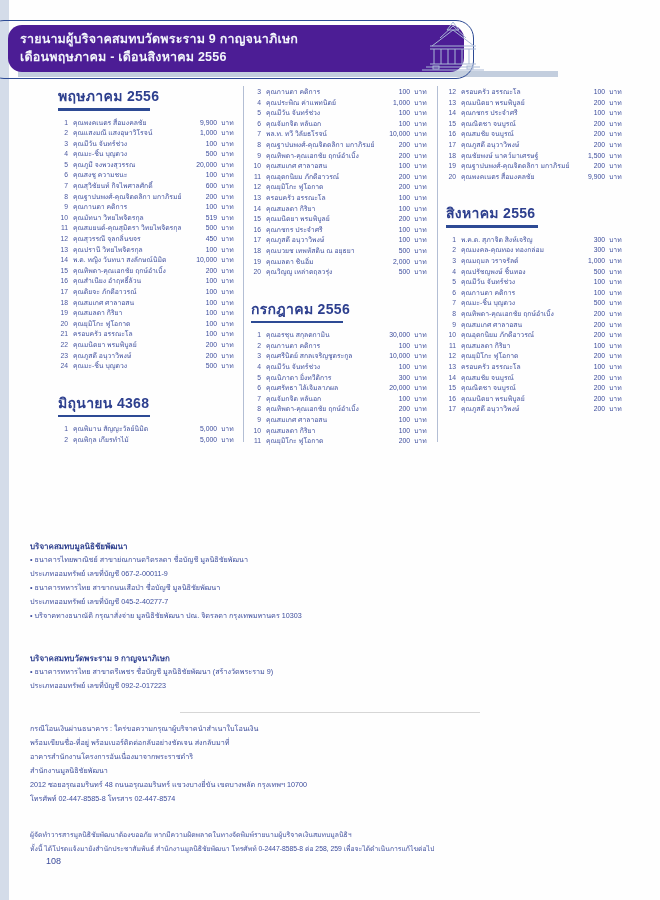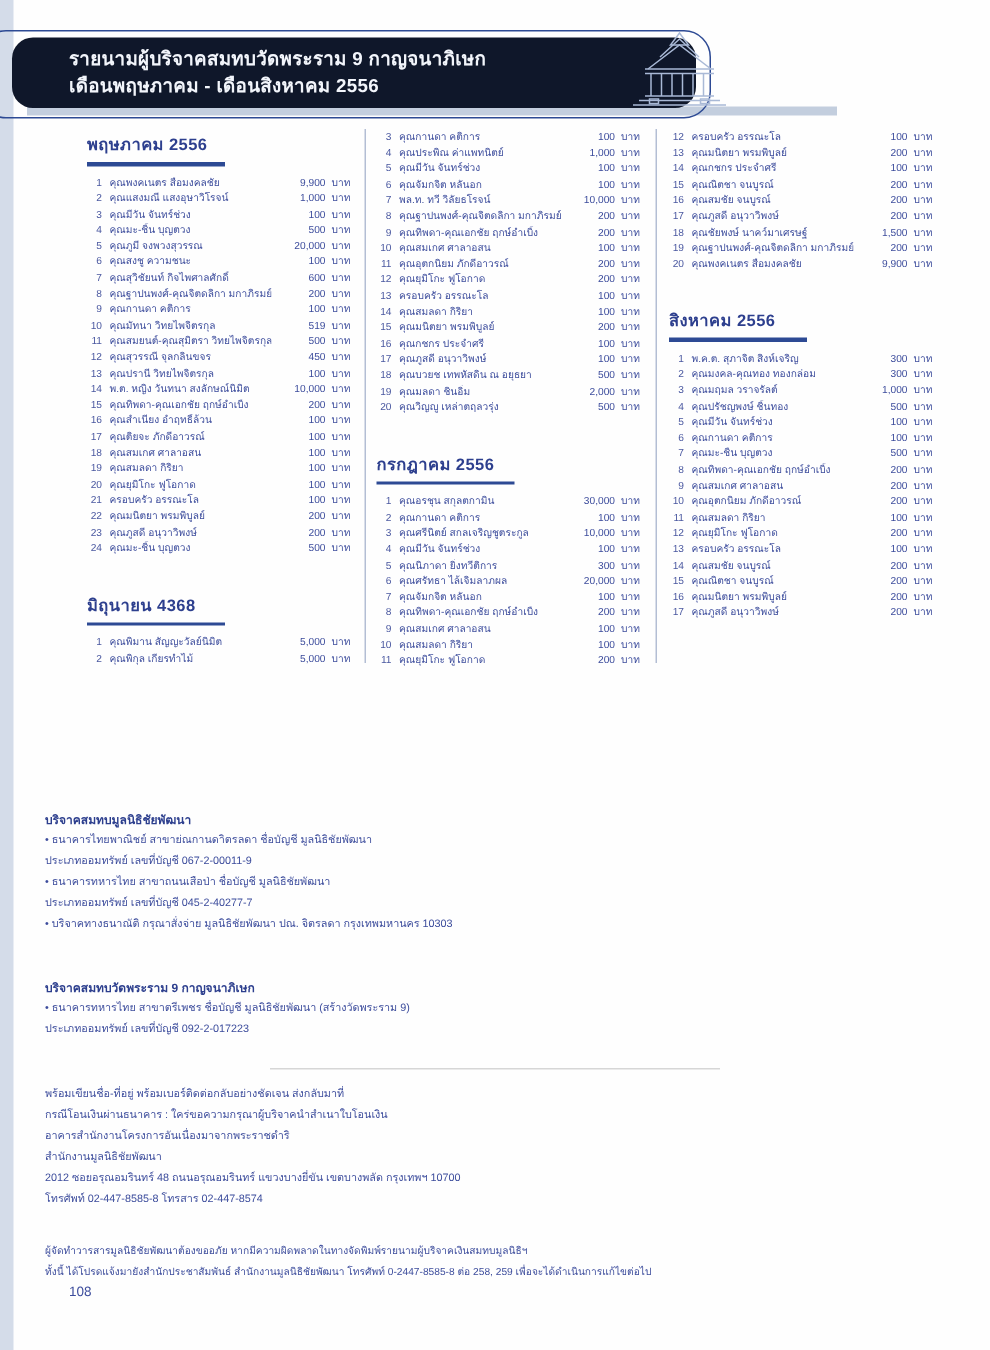--- a/index.html
+++ b/index.html
@@ -9,36 +9,36 @@
     color:#3c4c9c;overflow:hidden;margin:0 auto;
   }
   .left-strip{position:absolute;left:0;top:0;width:9px;height:900px;background:#d4dce9;}
   .light-bar{position:absolute;left:18px;top:71px;width:540px;height:6px;background:#c3cede;}
   .header-frame{
     position:absolute;left:-14px;top:20px;width:486px;height:57px;
     border:1.5px solid #2d4a94;border-radius:18px;background:transparent;
   }
   .header-box{
     position:absolute;left:8px;top:25px;width:456px;height:47px;
-    background:#0f172a;border-radius:14px;color:#f2f5fb;
-    padding:6px 0 0 38px;box-sizing:border-box;
+    background:#4c1d95;border-radius:14px;color:#f2f5fb;
+    padding:6px 0 0 12px;box-sizing:border-box;
   }
   .header-box .hl{font-size:12.5px;font-weight:bold;line-height:17.5px;letter-spacing:.2px;white-space:nowrap;}
   .temple-icon{position:absolute;left:416px;top:20px;}
   .col{position:absolute;top:87px;}
   .col1{left:58px;width:178px;}
   .col2{left:251px;width:178px;}
   .col3{left:446px;width:178px;}
   .vdiv{position:absolute;top:86px;width:1px;height:356px;background:#b3bed4;}
   .vdiv1{left:243px;}
   .vdiv2{left:437px;}
   .month{margin:0 0 7px 0;}
   .month + .rows{margin-top:0;}
   .rows + .month{margin-top:22px;}
-  .month-label{font-size:11px;font-weight:bold;color:#2d3f8e;line-height:13px;letter-spacing:.3px;}
+  .month-label{font-size:14px;font-weight:bold;color:#2d3f8e;line-height:13px;letter-spacing:.3px;}
   .month-rule{width:92px;height:2.5px;background:#2d4a94;margin-top:3px;}
   .row{display:flex;line-height:10.6px;height:10.6px;font-size:6.8px;white-space:nowrap;}
   .row .num{width:10px;text-align:right;flex:none;color:#4a58a0;}
   .row .nm{flex:1;padding-left:5px;overflow:hidden;}
   .row .amt{width:36px;text-align:right;flex:none;}
   .row .unit{width:15px;padding-left:4px;flex:none;}
   .center-block{position:absolute;left:30px;width:600px;text-align:left;}
   .cb-title{font-size:8px;font-weight:bold;color:#2d3f8e;}
   .cb-lines div{font-size:7.2px;line-height:14px;}
   .footer-divider{position:absolute;left:180px;top:712px;width:300px;height:1px;background:#d6d6d6;}
@@ -602,22 +602,22 @@
     <div class="cb-title">บริจาคสมทบวัดพระราม 9 กาญจนาภิเษก</div>
     <div class="cb-lines">
         <div>• ธนาคารทหารไทย สาขาตรีเพชร ชื่อบัญชี มูลนิธิชัยพัฒนา (สร้างวัดพระราม 9)</div>
         <div>ประเภทออมทรัพย์ เลขที่บัญชี 092-2-017223</div>
       </div>
   </div>
 
   <div class="footer-divider"></div>
 
   <div class="center-block cb-lines" style="top:722px">
+      <div>กรณีโอนเงินผ่านธนาคาร : ใคร่ขอความกรุณาผู้บริจาคนำสำเนาใบโอนเงิน</div>
       <div>พร้อมเขียนชื่อ-ที่อยู่ พร้อมเบอร์ติดต่อกลับอย่างชัดเจน ส่งกลับมาที่</div>
-      <div>กรณีโอนเงินผ่านธนาคาร : ใคร่ขอความกรุณาผู้บริจาคนำสำเนาใบโอนเงิน</div>
       <div>อาคารสำนักงานโครงการอันเนื่องมาจากพระราชดำริ</div>
       <div>สำนักงานมูลนิธิชัยพัฒนา</div>
       <div>2012 ซอยอรุณอมรินทร์ 48 ถนนอรุณอมรินทร์ แขวงบางยี่ขัน เขตบางพลัด กรุงเทพฯ 10700</div>
       <div>โทรศัพท์ 02-447-8585-8 โทรสาร 02-447-8574</div>
     </div>
 
   <div class="center-block apology" style="top:828px">
       <div>ผู้จัดทำวารสารมูลนิธิชัยพัฒนาต้องขออภัย หากมีความผิดพลาดในทางจัดพิมพ์รายนามผู้บริจาคเงินสมทบมูลนิธิฯ</div>
       <div>ทั้งนี้ ได้โปรดแจ้งมายังสำนักประชาสัมพันธ์ สำนักงานมูลนิธิชัยพัฒนา โทรศัพท์ 0-2447-8585-8 ต่อ 258, 259 เพื่อจะได้ดำเนินการแก้ไขต่อไป</div>
     </div>

